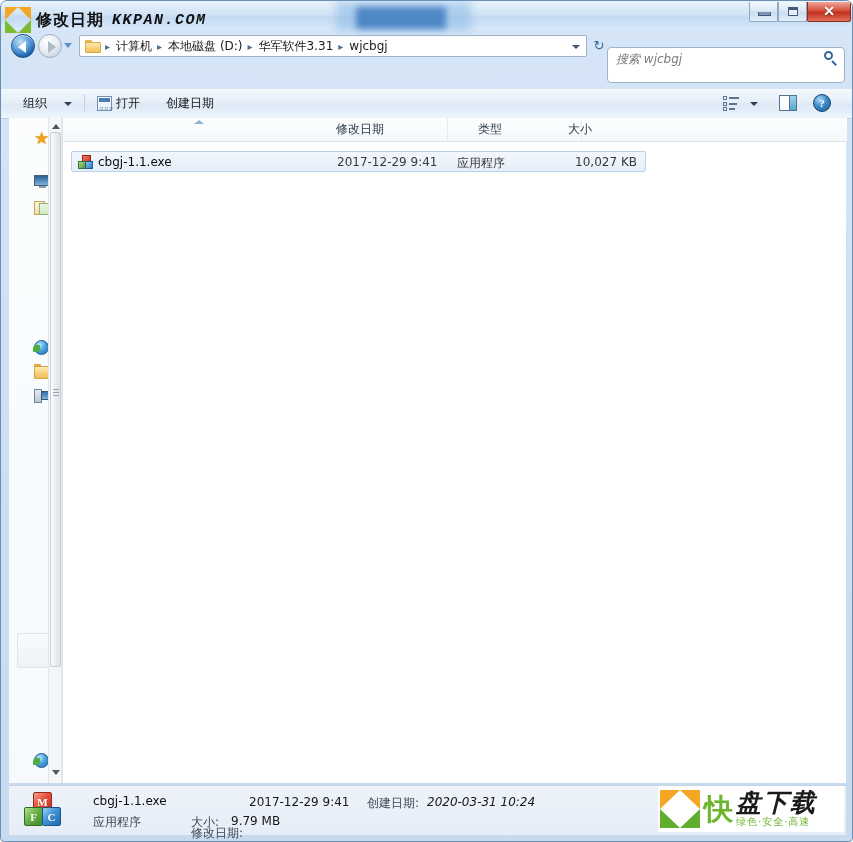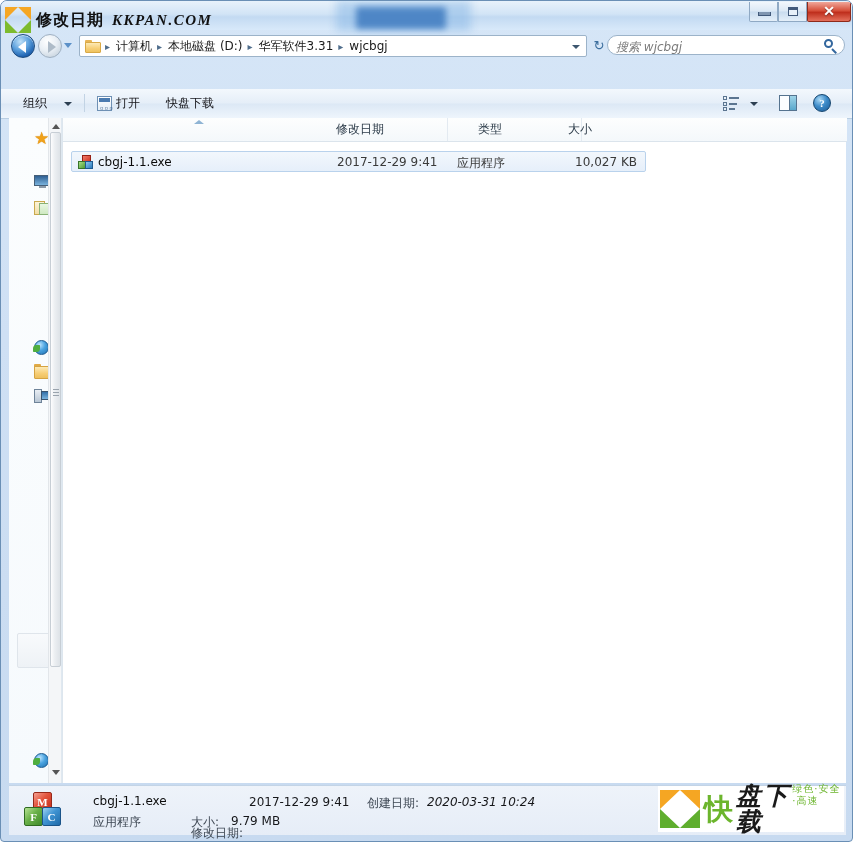--- a/index.html
+++ b/index.html
@@ -129,21 +129,21 @@
     border-top: 13px solid transparent;
   }
   #wm-top .cn {
     font-size: 16px; font-weight: bold; color: #111;
     letter-spacing: 1px;
     font-family: "DejaVu Sans", sans-serif;
   }
   #wm-top .en {
     font-size: 15px; font-weight: bold; font-style: italic;
     color: #111; letter-spacing: 1.5px; margin-left: 8px;
-    font-family: Liberation Serif, serif;
+    font-family: Liberation Mono, monospace;
   }
 
   
   #addrrow {
     position: absolute; left: 0; top: 29px;
     width: 100%; height: 33px;
   }
   #nav-back, #nav-fwd {
     position: absolute; top: 4px;
     width: 24px; height: 24px;
@@ -230,25 +230,25 @@
     border-right: 4px solid transparent;
   }
   #refresh {
     position: absolute; left: 590px; top: 8px;
     width: 16px; height: 16px;
     color: #3d6f9e; font-size: 13px;
     line-height: 16px; text-align: center;
     font-family: "DejaVu Sans", sans-serif;
   }
   #searchbox {
-    position: absolute; left: 606px; top: 5px;
-    width: 238px; height: 20px;
+    position: absolute; left: 606px; top: 17px;
+    width: 238px; height: 36px;
     background: #ffffff;
     border: 1px solid #9cb3c9;
-    border-radius: 10px;
+    border-radius: 4px;
     box-sizing: border-box;
   }
   #searchbox .ph {
     position: absolute; left: 8px; top: 3px;
     font-size: 12px; font-style: italic; color: #7b7b7b;
     font-family: "DejaVu Sans", sans-serif;
   }
   #search-ico {
     position: absolute; right: 5px; top: 3px;
     width: 15px; height: 15px;
@@ -674,21 +674,21 @@
     position: absolute; right: 0; bottom: 0;
     width: 0; height: 0;
     border-right: 20px solid #5fae2e;
     border-top: 19px solid transparent;
   }
   #wm-bot .kuai {
     font-size: 29px; font-weight: bold; color: #6cb52d;
     line-height: 30px; letter-spacing: 0;
     font-family: "DejaVu Sans", sans-serif;
   }
-  #wm-bot .txtcol { display: flex; flex-direction: row; justify-content: center; margin-left: 3px; }
+  #wm-bot .txtcol { display: flex; flex-direction: column; justify-content: center; margin-left: 3px; }
   #wm-bot .main2 {
     font-size: 25px; font-weight: bold; font-style: italic;
     color: #1a1a1a; line-height: 26px; letter-spacing: 2px;
     font-family: "DejaVu Sans", sans-serif;
   }
   #wm-bot .tag {
     font-size: 10px; color: #6cb52d; letter-spacing: 1px;
     line-height: 12px;
     font-family: "DejaVu Sans", sans-serif;
   }
@@ -764,21 +764,21 @@
   <div id="toolbar">
     <div id="tb-organize">组织</div>
     <div id="tb-organize-caret"></div>
     <div id="tb-sep1"></div>
 
     <div id="tb-open-ico">
       <i class="bar"></i>
         <i class="dots">▫▫▫</i>
     </div>
     <div id="tb-open">打开</div>
-    <div id="tb-newfolder">快盘下载</div>
+    <div id="tb-newfolder">创建日期</div>
 
     <div id="tb-views">
       <i class="sq" style="top:0"></i>
         <i class="ln" style="top:1px;width:10px"></i>
       <i class="sq" style="top:6px"></i>
         <i class="ln" style="top:7px;width:8px"></i>
       <i class="sq" style="top:11px"></i>
         <i class="ln" style="top:12px;width:6px"></i>
     </div>
     <div id="tb-views-caret"></div>

